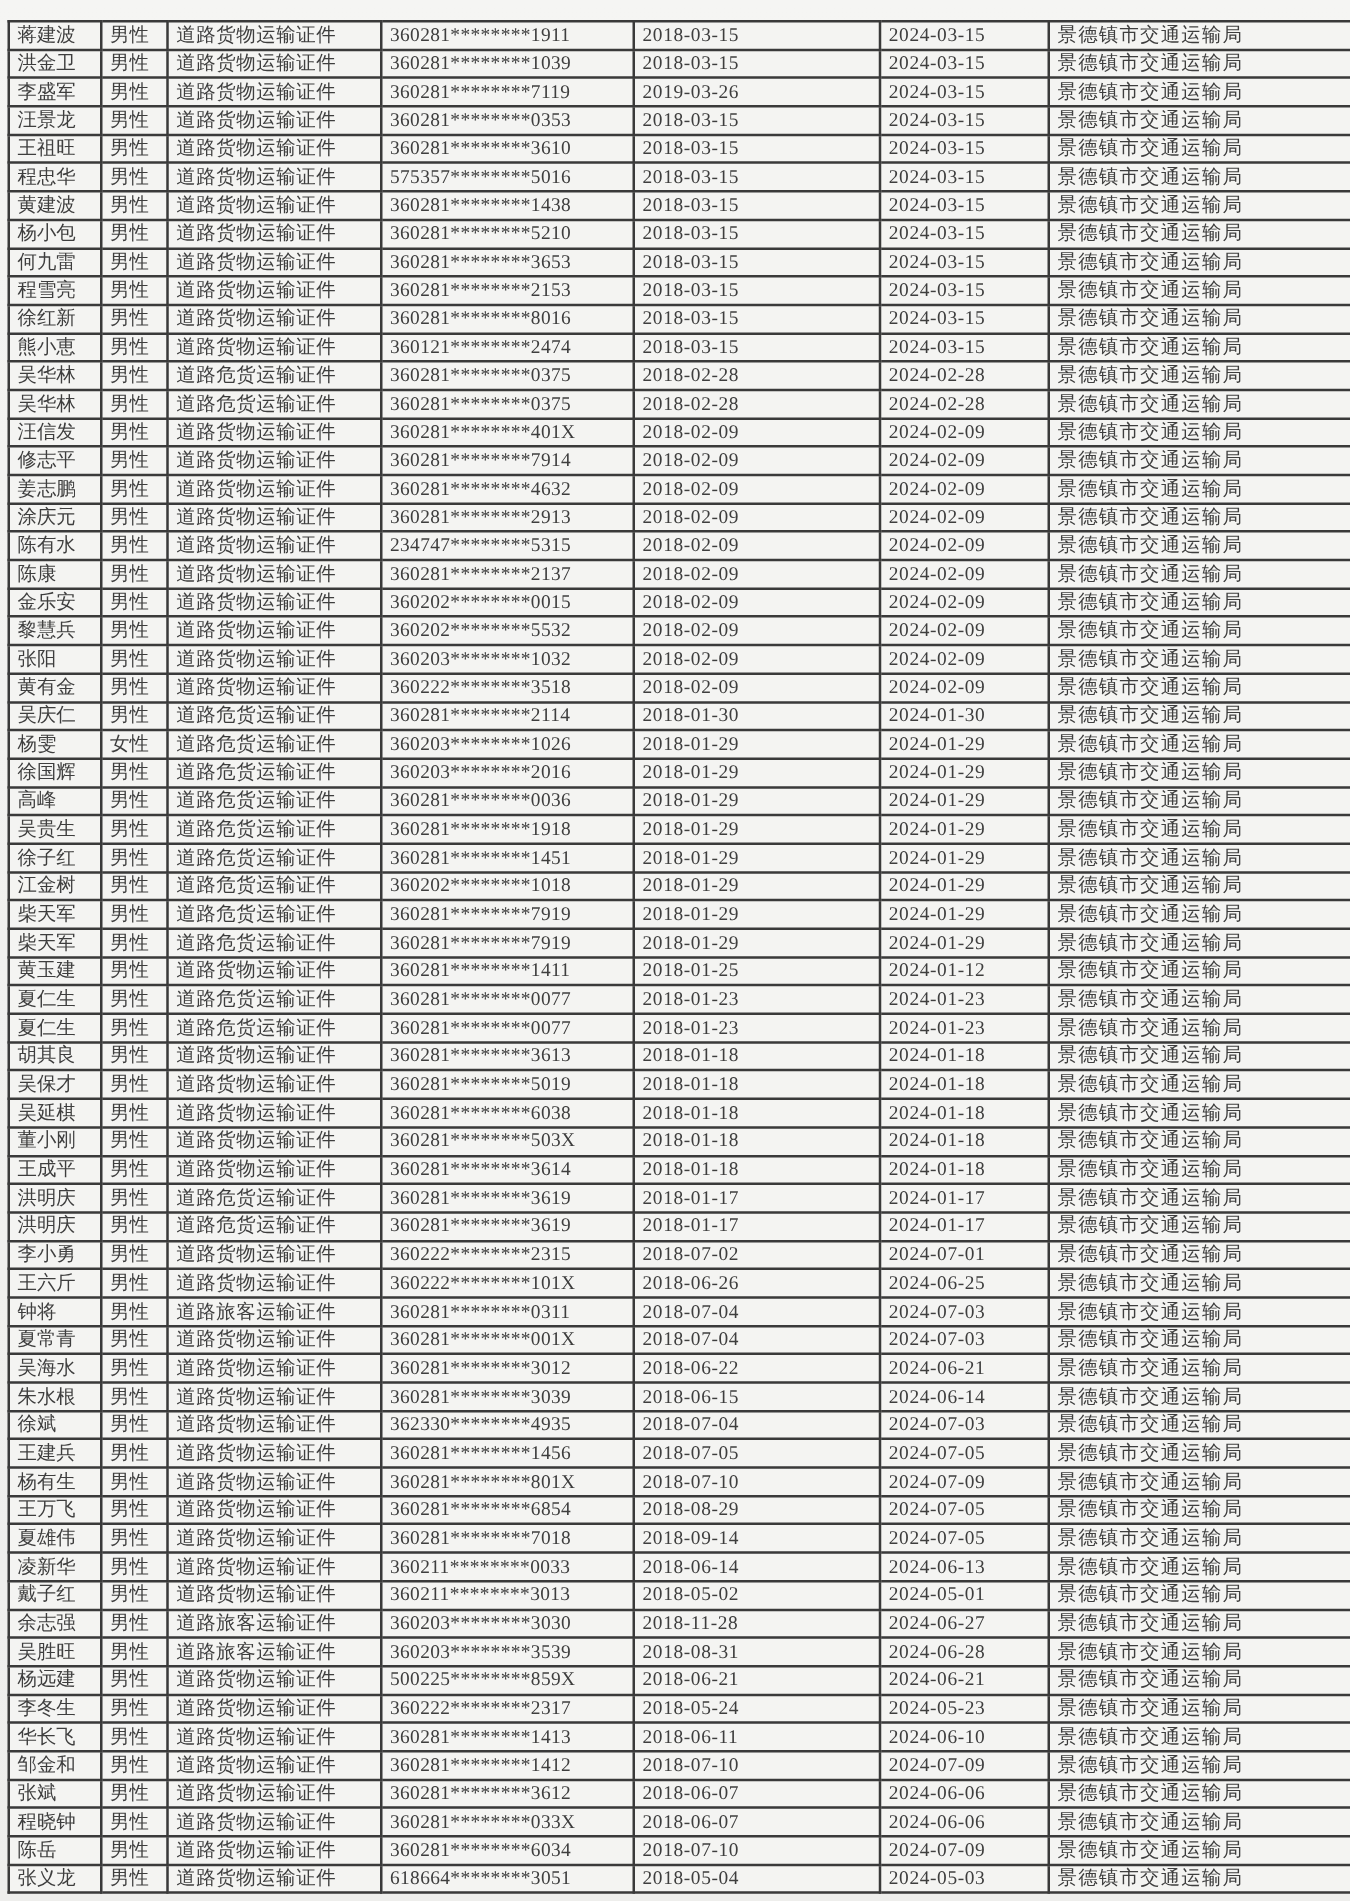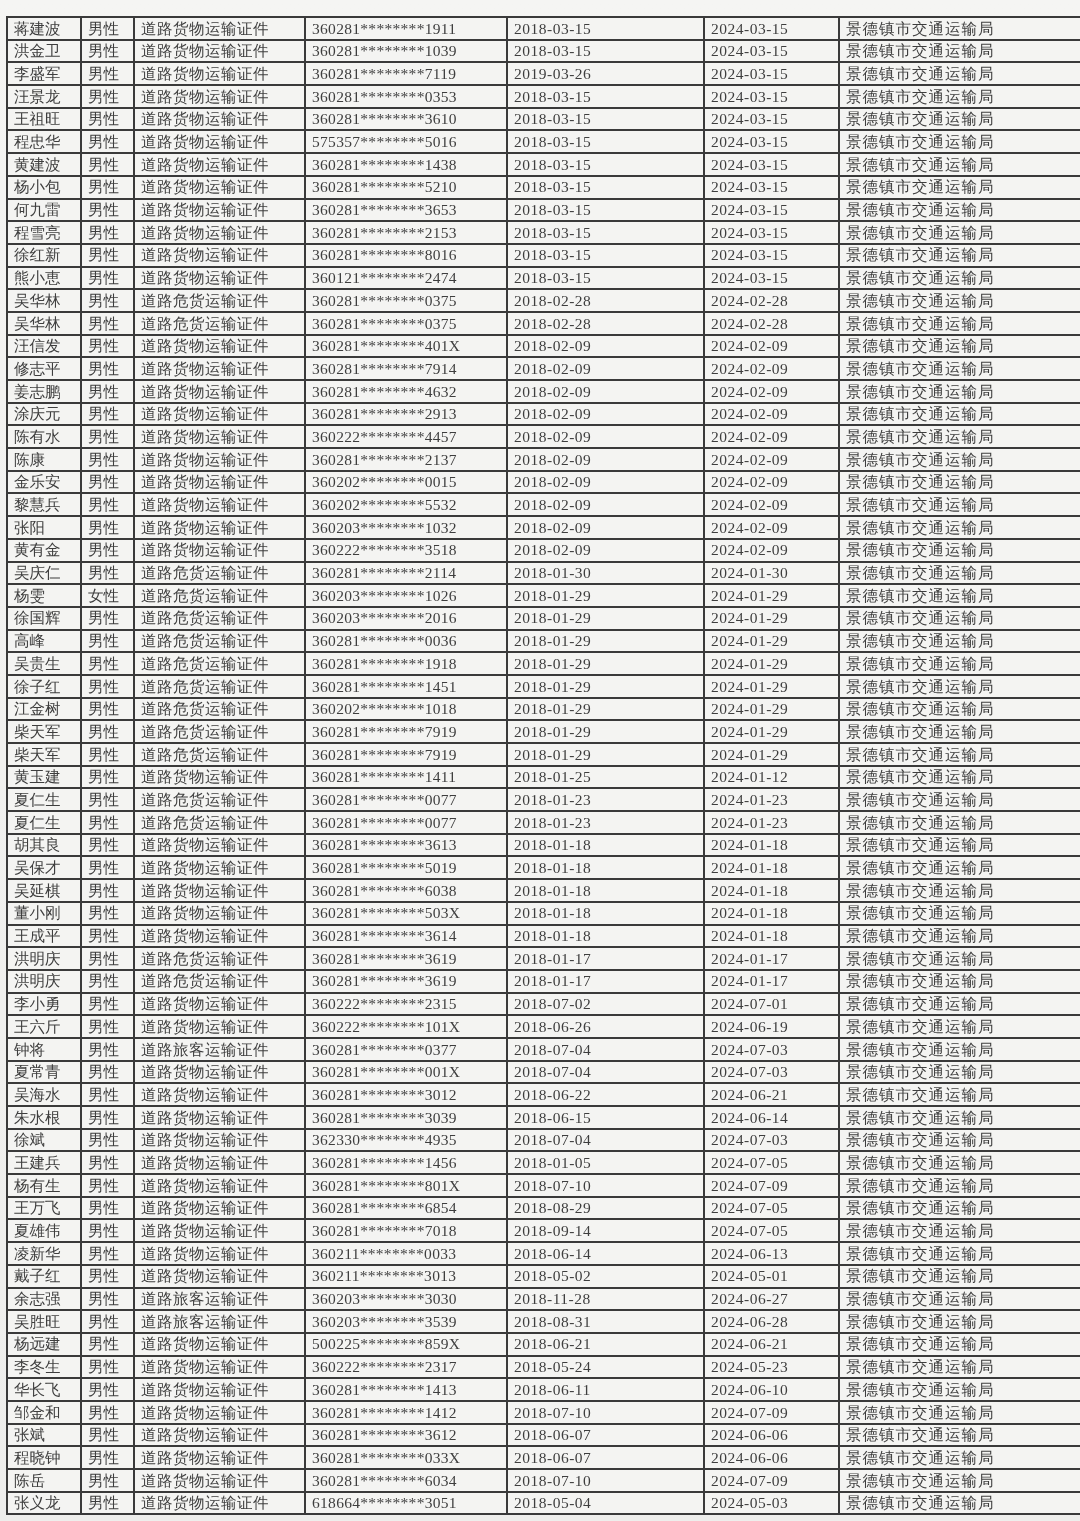--- a/index.html
+++ b/index.html
@@ -213,21 +213,21 @@
     <td class="c-cert">道路货物运输证件</td>
     <td class="c-id">360281********2913</td>
     <td class="c-issue">2018-02-09</td>
     <td class="c-expiry">2024-02-09</td>
     <td class="c-authority">景德镇市交通运输局</td>
   </tr>
         <tr>
     <td class="c-name">陈有水</td>
     <td class="c-gender">男性</td>
     <td class="c-cert">道路货物运输证件</td>
-    <td class="c-id">360222********4457</td>
+    <td class="c-id">234747********5315</td>
     <td class="c-issue">2018-02-09</td>
     <td class="c-expiry">2024-02-09</td>
     <td class="c-authority">景德镇市交通运输局</td>
   </tr>
         <tr>
     <td class="c-name">陈康</td>
     <td class="c-gender">男性</td>
     <td class="c-cert">道路货物运输证件</td>
     <td class="c-id">360281********2137</td>
     <td class="c-issue">2018-02-09</td>
@@ -449,28 +449,28 @@
     <td class="c-issue">2018-07-02</td>
     <td class="c-expiry">2024-07-01</td>
     <td class="c-authority">景德镇市交通运输局</td>
   </tr>
         <tr>
     <td class="c-name">王六斤</td>
     <td class="c-gender">男性</td>
     <td class="c-cert">道路货物运输证件</td>
     <td class="c-id">360222********101X</td>
     <td class="c-issue">2018-06-26</td>
-    <td class="c-expiry">2024-06-19</td>
+    <td class="c-expiry">2024-06-25</td>
     <td class="c-authority">景德镇市交通运输局</td>
   </tr>
         <tr>
     <td class="c-name">钟将</td>
     <td class="c-gender">男性</td>
     <td class="c-cert">道路旅客运输证件</td>
-    <td class="c-id">360281********0377</td>
+    <td class="c-id">360281********0311</td>
     <td class="c-issue">2018-07-04</td>
     <td class="c-expiry">2024-07-03</td>
     <td class="c-authority">景德镇市交通运输局</td>
   </tr>
         <tr>
     <td class="c-name">夏常青</td>
     <td class="c-gender">男性</td>
     <td class="c-cert">道路货物运输证件</td>
     <td class="c-id">360281********001X</td>
     <td class="c-issue">2018-07-04</td>
@@ -502,21 +502,21 @@
     <td class="c-id">362330********4935</td>
     <td class="c-issue">2018-07-04</td>
     <td class="c-expiry">2024-07-03</td>
     <td class="c-authority">景德镇市交通运输局</td>
   </tr>
         <tr>
     <td class="c-name">王建兵</td>
     <td class="c-gender">男性</td>
     <td class="c-cert">道路货物运输证件</td>
     <td class="c-id">360281********1456</td>
-    <td class="c-issue">2018-01-05</td>
+    <td class="c-issue">2018-07-05</td>
     <td class="c-expiry">2024-07-05</td>
     <td class="c-authority">景德镇市交通运输局</td>
   </tr>
         <tr>
     <td class="c-name">杨有生</td>
     <td class="c-gender">男性</td>
     <td class="c-cert">道路货物运输证件</td>
     <td class="c-id">360281********801X</td>
     <td class="c-issue">2018-07-10</td>
     <td class="c-expiry">2024-07-09</td>

